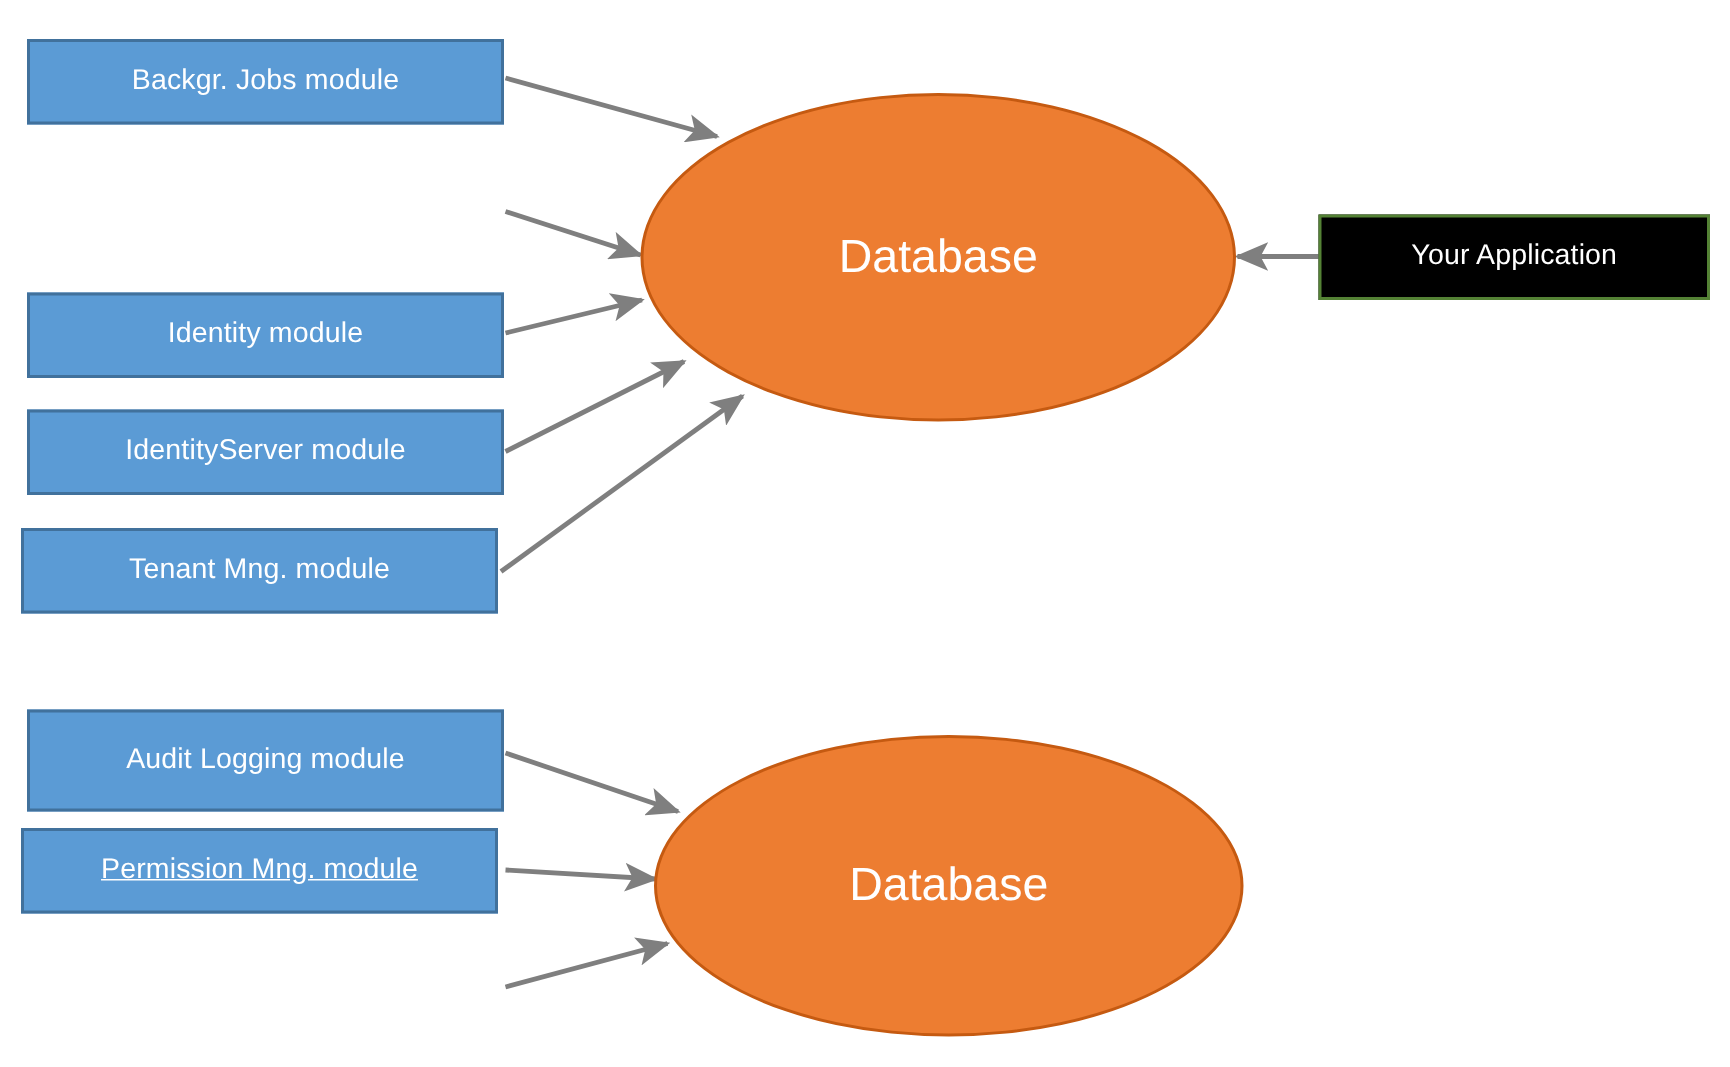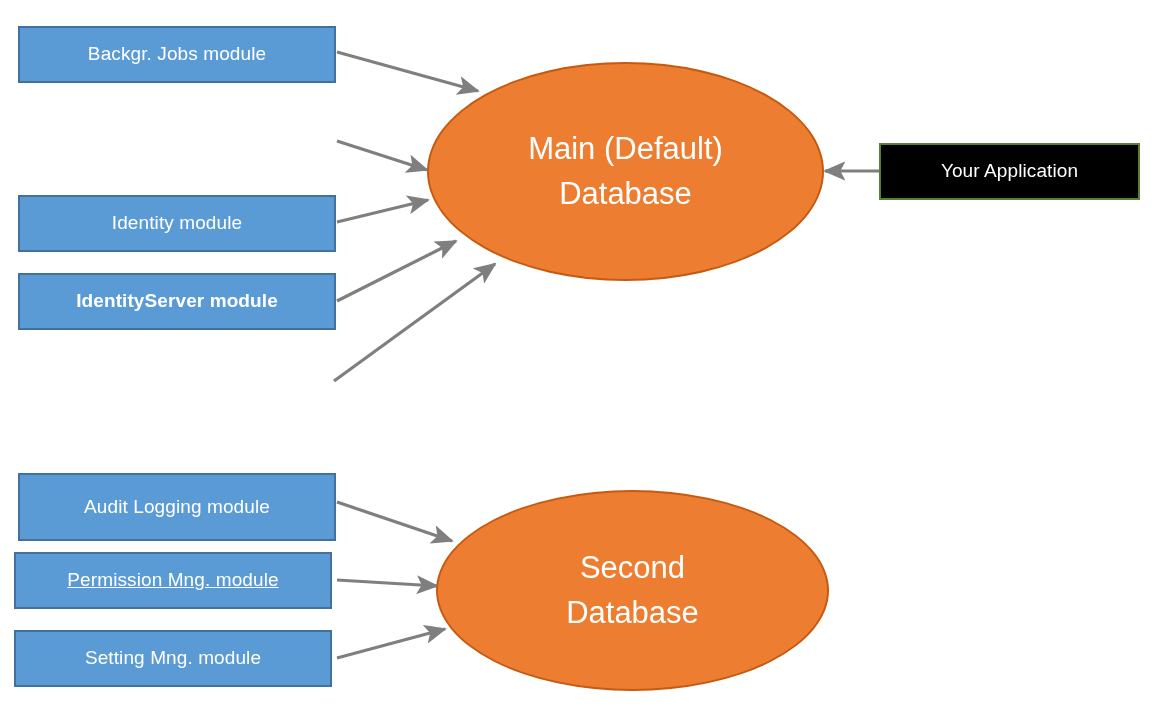--- a/index.html
+++ b/index.html
@@ -96,44 +96,42 @@
 
   <div class="node-box module-box" style="left:18px; top:26px; width:318px; height:57px;">
     <span>Backgr. Jobs module</span>
   </div>
 
 
   <div class="node-box module-box" style="left:18px; top:195px; width:318px; height:57px;">
     <span>Identity module</span>
   </div>
 
-  <div class="node-box module-box" style="left:18px; top:273px; width:318px; height:57px;font-weight:bold;">
+  <div class="node-box module-box" style="left:18px; top:273px; width:318px; height:57px;">
     <span>IdentityServer module</span>
   </div>
 
+  <div class="node-box module-box" style="left:14px; top:352px; width:318px; height:57px;">
+    <span>Tenant Mng. module</span>
+  </div>
 
   <div class="node-box module-box" style="left:18px; top:473px; width:318px; height:68px;">
     <span>Audit Logging module</span>
   </div>
 
   <div class="node-box module-box" style="left:14px; top:552px; width:318px; height:57px;text-decoration:underline;">
     <span>Permission Mng. module</span>
   </div>
 
-  <div class="node-box module-box" style="left:14px; top:630px; width:318px; height:57px;">
-    <span>Setting Mng. module</span>
-  </div>
 
   <div class="db-ellipse" style="left:427px; top:62px; width:397px; height:219px;">
-    <span class="line1">Main (Default)</span>
     <span class="line2">Database</span>
   </div>
 
   <div class="db-ellipse" style="left:436px; top:490px; width:393px; height:201px;">
-    <span class="line1">Second</span>
     <span class="line2">Database</span>
   </div>
 
   <div class="node-box app-box" style="left:879px; top:143px; width:261px; height:57px;">
     <span>Your Application</span>
   </div>
 
 </div>
 
 </body></html>

